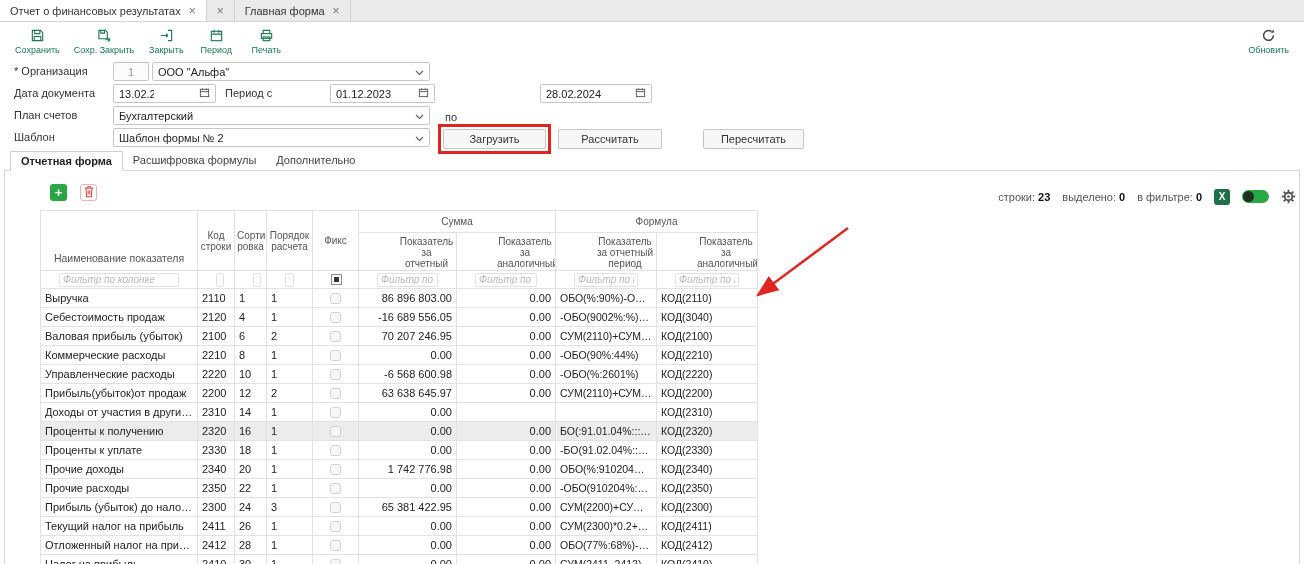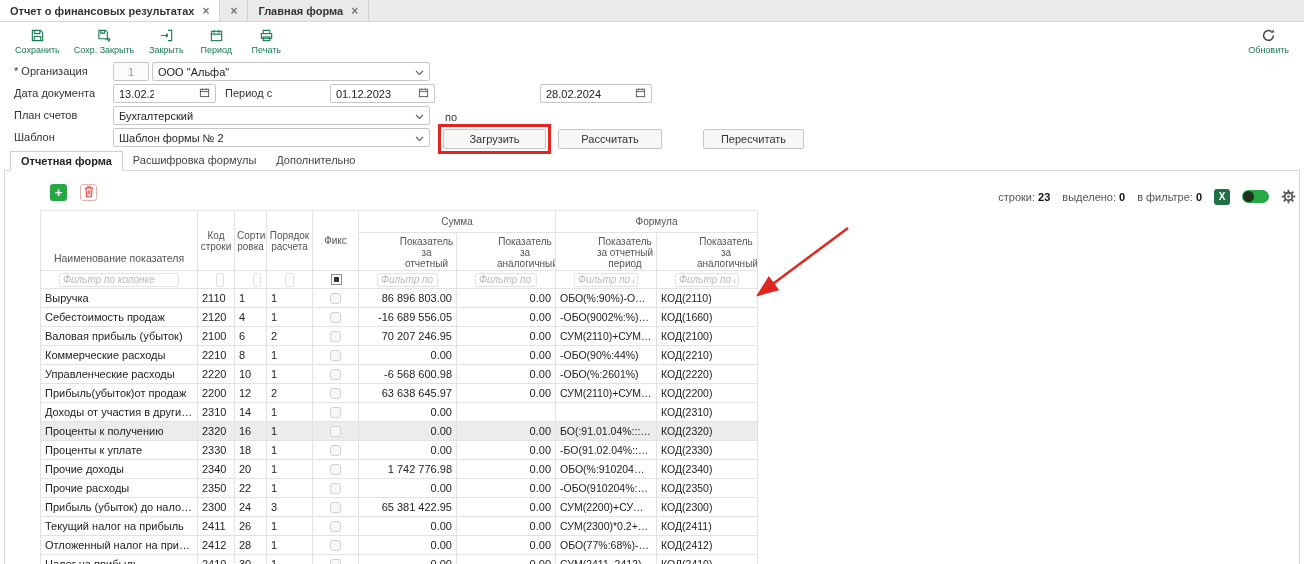--- a/index.html
+++ b/index.html
@@ -1,20 +1,20 @@
 <!DOCTYPE html>
 <html><head>
 <meta charset="utf-8">
 <style>
   * { margin:0; padding:0; box-sizing:border-box; }
   html,body { width:1304px; height:564px; }
   body { font-family:"Liberation Sans", sans-serif; font-size:11px; color:#333; background:#fff; position:relative; overflow:hidden; }
 
   
-  .tabbar { position:absolute; top:0; left:0; right:0; height:22px; background:#eaeaea; border-bottom:1px solid #d6d6d6; display:flex;font-weight:bold; }
+  .tabbar { position:absolute; top:0; left:0; right:0; height:22px; background:#eaeaea; border-bottom:1px solid #d6d6d6; display:flex; }
   .wtab { display:flex; align-items:center; gap:8px; padding:0 10px; border-right:1px solid #d2d2d2; color:#333; cursor:pointer; white-space:nowrap; }
   .wtab.active { background:#fff; }
   .wtab .x { color:#777; font-size:12px; line-height:1; }
 
   
   .toolbar { position:absolute; top:22px; left:0; right:0; height:38px; background:#fff; display:flex; align-items:center; padding:0 8px; }
   .tbtn { display:flex; flex-direction:column; align-items:center; justify-content:center; min-width:50px; padding:0 7px; height:36px; cursor:pointer; }
   .tbtn svg { display:block; }
   .tbtn .lbl { font-size:9px; color:#17784e; margin-top:2px; white-space:nowrap; }
   .tbtn.right { margin-left:auto; }
@@ -312,21 +312,21 @@
   </tr>
         <tr>
     <td class="c-name">Себестоимость продаж</td>
     <td class="c-code">2120</td>
     <td class="c-sort">4</td>
     <td class="c-order">1</td>
     <td class="fixcell"><span class="chk"></span></td>
     <td class="c-num">-16 689 556.05</td>
     <td class="c-num">0.00</td>
     <td class="c-frm">-ОБО(9002%:%)+ОБ...</td>
-    <td class="c-frm">КОД(1660)</td>
+    <td class="c-frm">КОД(3040)</td>
   </tr>
         <tr>
     <td class="c-name">Валовая прибыль (убыток)</td>
     <td class="c-code">2100</td>
     <td class="c-sort">6</td>
     <td class="c-order">2</td>
     <td class="fixcell"><span class="chk"></span></td>
     <td class="c-num">70 207 246.95</td>
     <td class="c-num">0.00</td>
     <td class="c-frm">СУМ(2110)+СУМ(21...</td>

